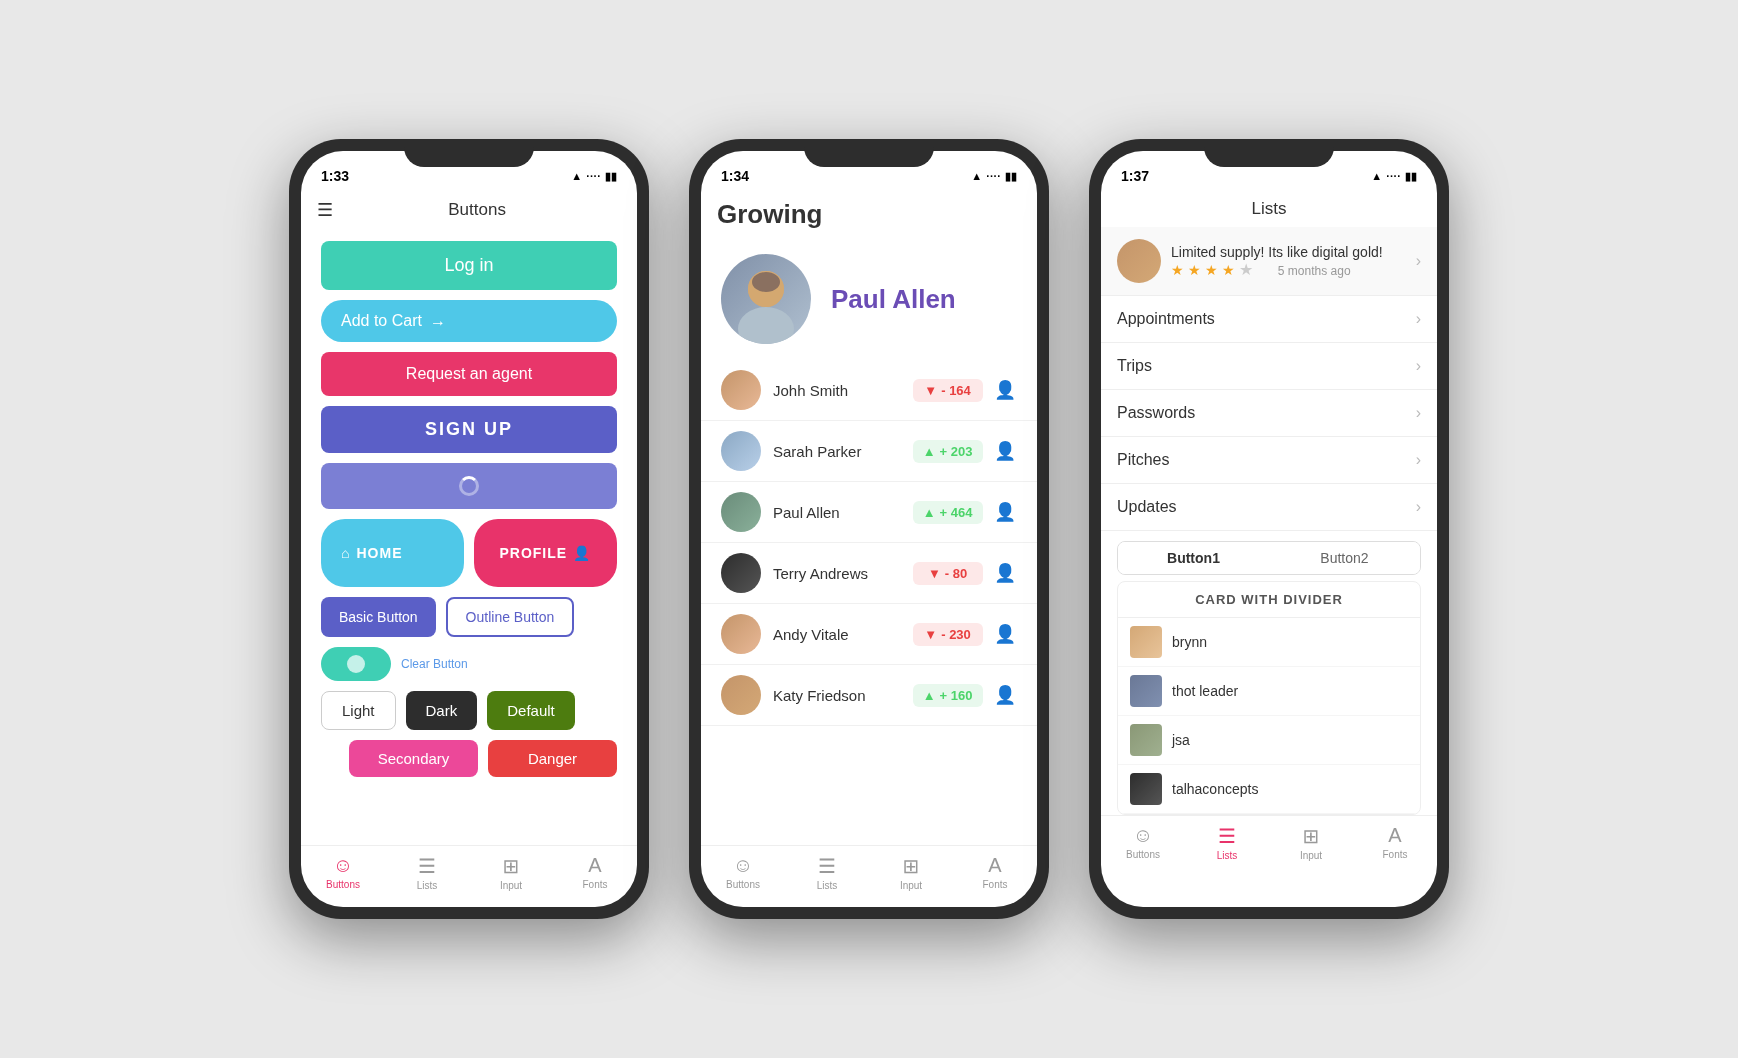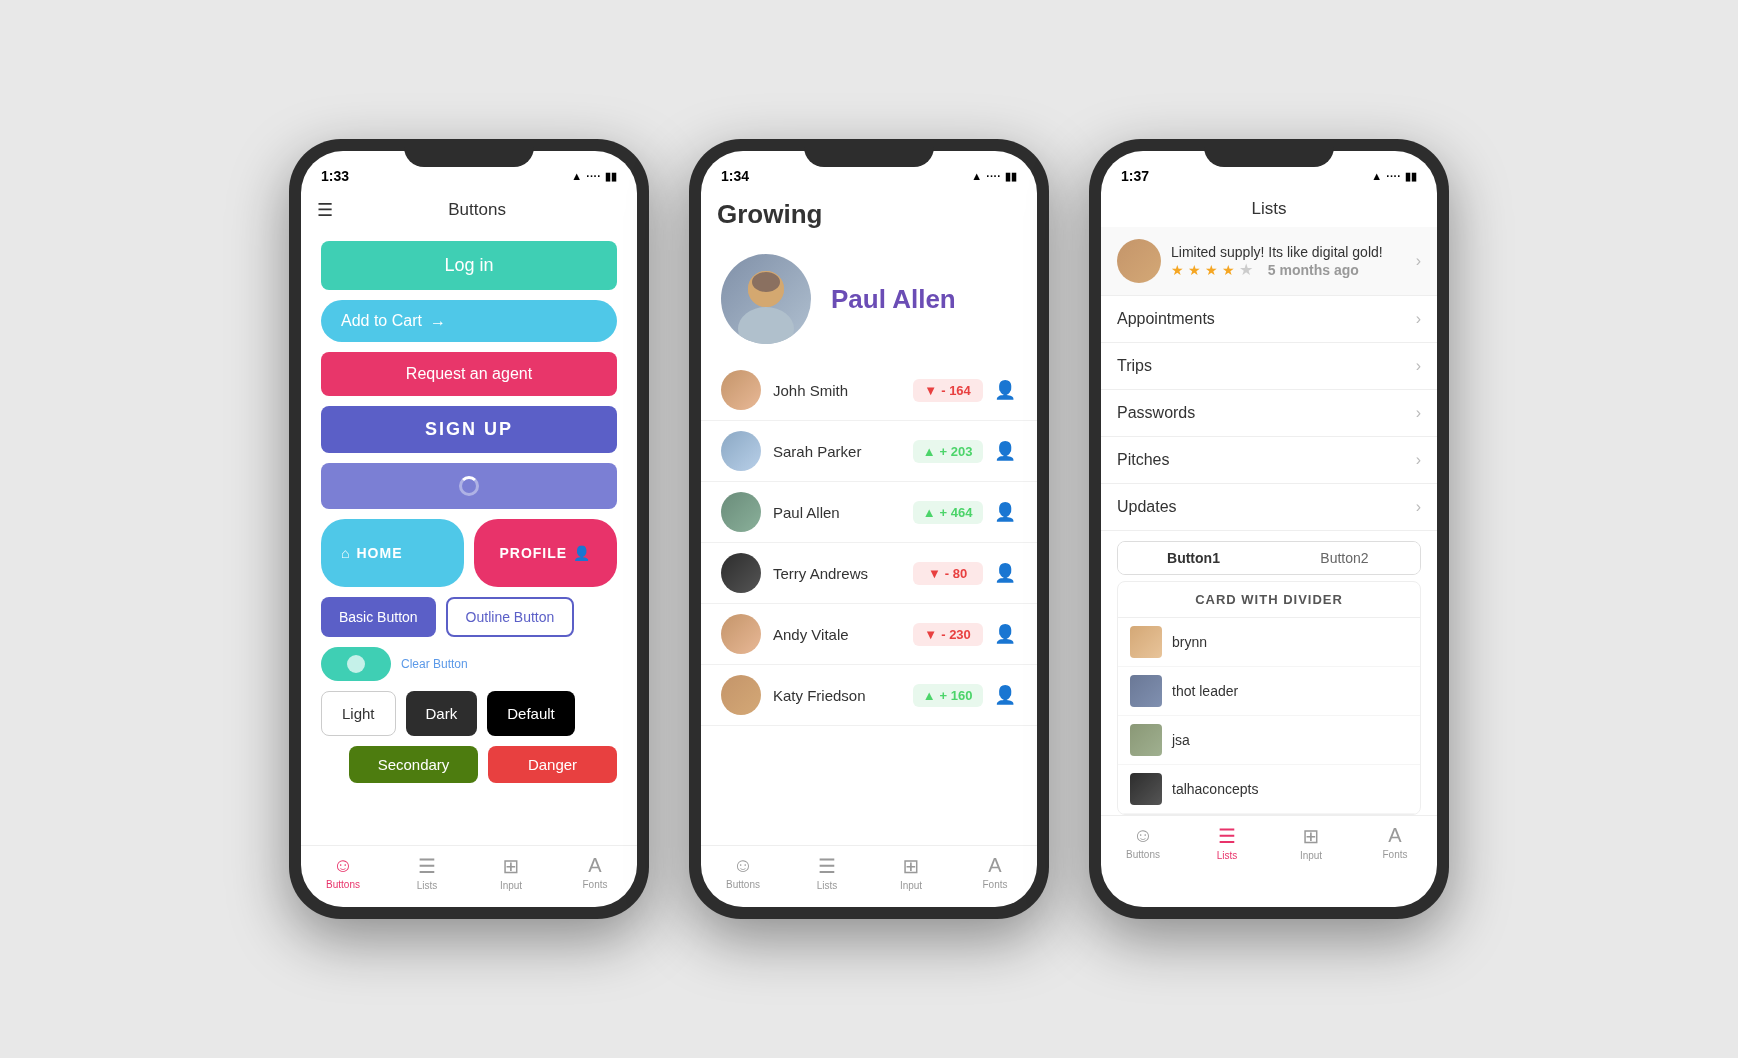--- a/index.html
+++ b/index.html
@@ -242,30 +242,30 @@
     .btn-dark {
       background: #2d2d2d;
       color: white;
       border: none;
       border-radius: 8px;
       padding: 10px 20px;
       font-size: 15px;
       cursor: pointer;
     }
     .btn-default {
-      background: #000000;
-      color: white;
-      border: none;
-      border-radius: 8px;
-      padding: 14px 20px;
+      background: #4d7c0f;
+      color: white;
+      border: none;
+      border-radius: 8px;
+      padding: 8px 20px;
       font-size: 15px;
       cursor: pointer;
     }
     .btn-secondary {
-      background: #4d7c0f;
+      background: #ec4899;
       color: white;
       border: none;
       border-radius: 8px;
       padding: 10px 20px;
       font-size: 15px;
       cursor: pointer;
       flex: 1;
       margin-left: 28px;
     }
     .btn-danger {
@@ -680,21 +680,21 @@
         <div class="featured-item">
           <div class="featured-avatar av-featured"></div>
           <div class="featured-text">
             <div class="featured-title">Limited supply! Its like digital gold!</div>
             <div>
               <span class="featured-stars">★</span>
               <span class="featured-stars">★</span>
               <span class="featured-stars">★</span>
               <span class="featured-stars">★</span>
               <span class="featured-star-empty">★</span>
-              <span class="featured-time" style="margin-left:10px; font-size:14px; color:#999;font-weight:bold;">5 months ago</span>
+              <span class="featured-time" style="margin-left:20px; font-size:12px; color:#999;">5 months ago</span>
             </div>
           </div>
           <span class="chevron">›</span>
         </div>
         <div class="list-item">
           <span class="list-item-label">Appointments</span>
           <span class="chevron">›</span>
         </div>
         <div class="list-item">
           <span class="list-item-label">Trips</span>

